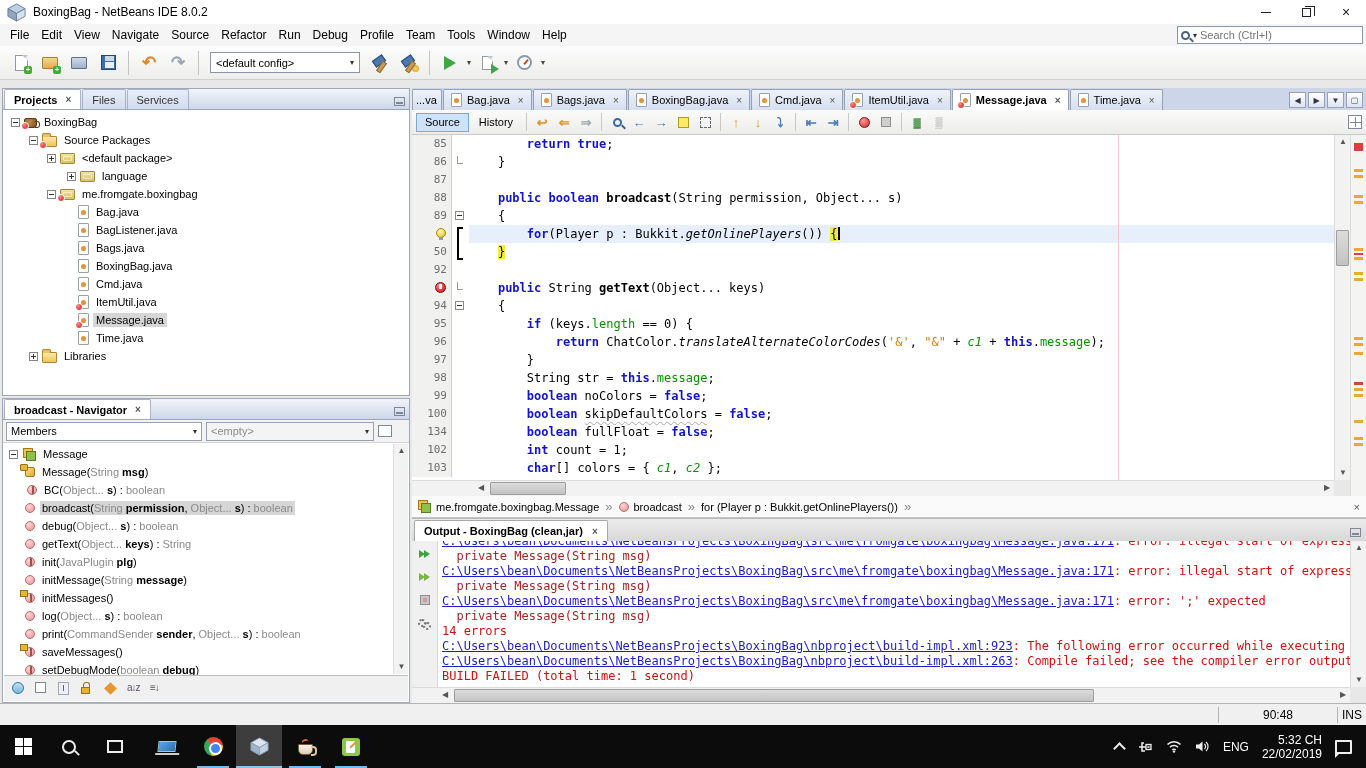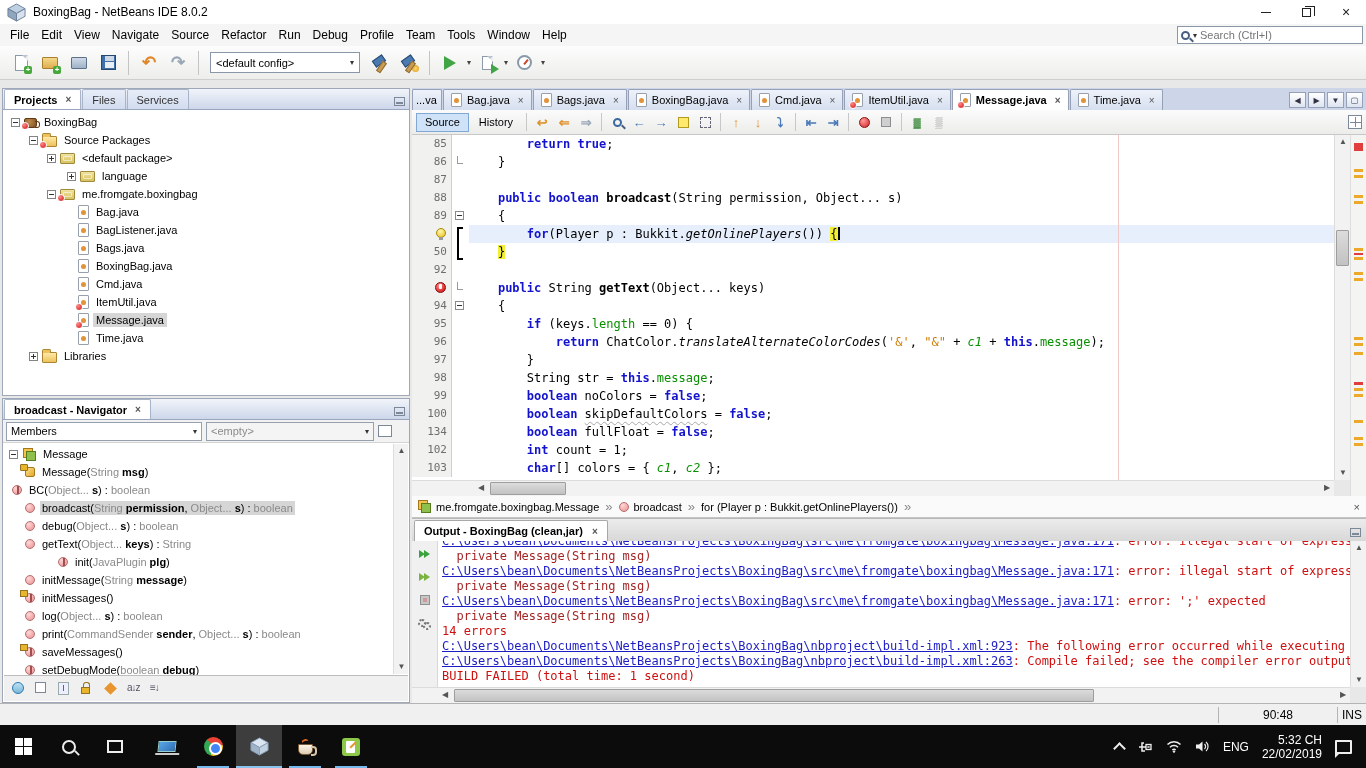--- a/index.html
+++ b/index.html
@@ -435,37 +435,37 @@
     <div id="nav-tree" style="padding-top:2px;overflow:hidden;height:236px">
         <div class="nav-row" style="padding-left: 6px;">
           <span class="expbox"></span>
           <span class="ic ic-class"></span>
           <span class="nav-lbl"><span class="nv-n">Message</span></span>
         </div>
         <div class="nav-row" style="padding-left: 22px;">
           <span class="ic ic-ctor lock"></span>
           <span class="nav-lbl"><span class="nv-n">Message(</span><span class="nv-t">String </span><span class="nv-b">msg</span><span class="nv-n">)</span></span>
         </div>
-        <div class="nav-row" style="padding-left: 9px;">
+        <div class="nav-row" style="padding-left: 24px;">
           <span class="ic ic-meth st"></span>
           <span class="nav-lbl"><span class="nv-n">BC(</span><span class="nv-t">Object... </span><span class="nv-b">s</span><span class="nv-n">) : </span><span class="nv-t">boolean</span></span>
         </div>
         <div class="nav-row" style="padding-left: 22px;">
           <span class="ic ic-meth"></span>
           <span class="nav-lbl sel"><span class="nv-n">broadcast(</span><span class="nv-t">String </span><span class="nv-b">permission</span><span class="nv-n">, </span><span class="nv-t">Object... </span><span class="nv-b">s</span><span class="nv-n">) : </span><span class="nv-t">boolean</span></span>
         </div>
         <div class="nav-row" style="padding-left: 22px;">
           <span class="ic ic-meth"></span>
           <span class="nav-lbl"><span class="nv-n">debug(</span><span class="nv-t">Object... </span><span class="nv-b">s</span><span class="nv-n">) : </span><span class="nv-t">boolean</span></span>
         </div>
         <div class="nav-row" style="padding-left: 22px;">
           <span class="ic ic-meth"></span>
           <span class="nav-lbl"><span class="nv-n">getText(</span><span class="nv-t">Object... </span><span class="nv-b">keys</span><span class="nv-n">) : </span><span class="nv-t">String</span></span>
         </div>
-        <div class="nav-row" style="padding-left: 22px; margin-left: 33px;">
+        <div class="nav-row" style="padding-left: 22px;">
           <span class="ic ic-meth st"></span>
           <span class="nav-lbl"><span class="nv-n">init(</span><span class="nv-t">JavaPlugin </span><span class="nv-b">plg</span><span class="nv-n">)</span></span>
         </div>
         <div class="nav-row" style="padding-left: 22px;">
           <span class="ic ic-meth"></span>
           <span class="nav-lbl"><span class="nv-n">initMessage(</span><span class="nv-t">String </span><span class="nv-b">message</span><span class="nv-n">)</span></span>
         </div>
         <div class="nav-row" style="padding-left: 22px;">
           <span class="ic ic-meth st lock"></span>
           <span class="nav-lbl"><span class="nv-n">initMessages()</span></span>

